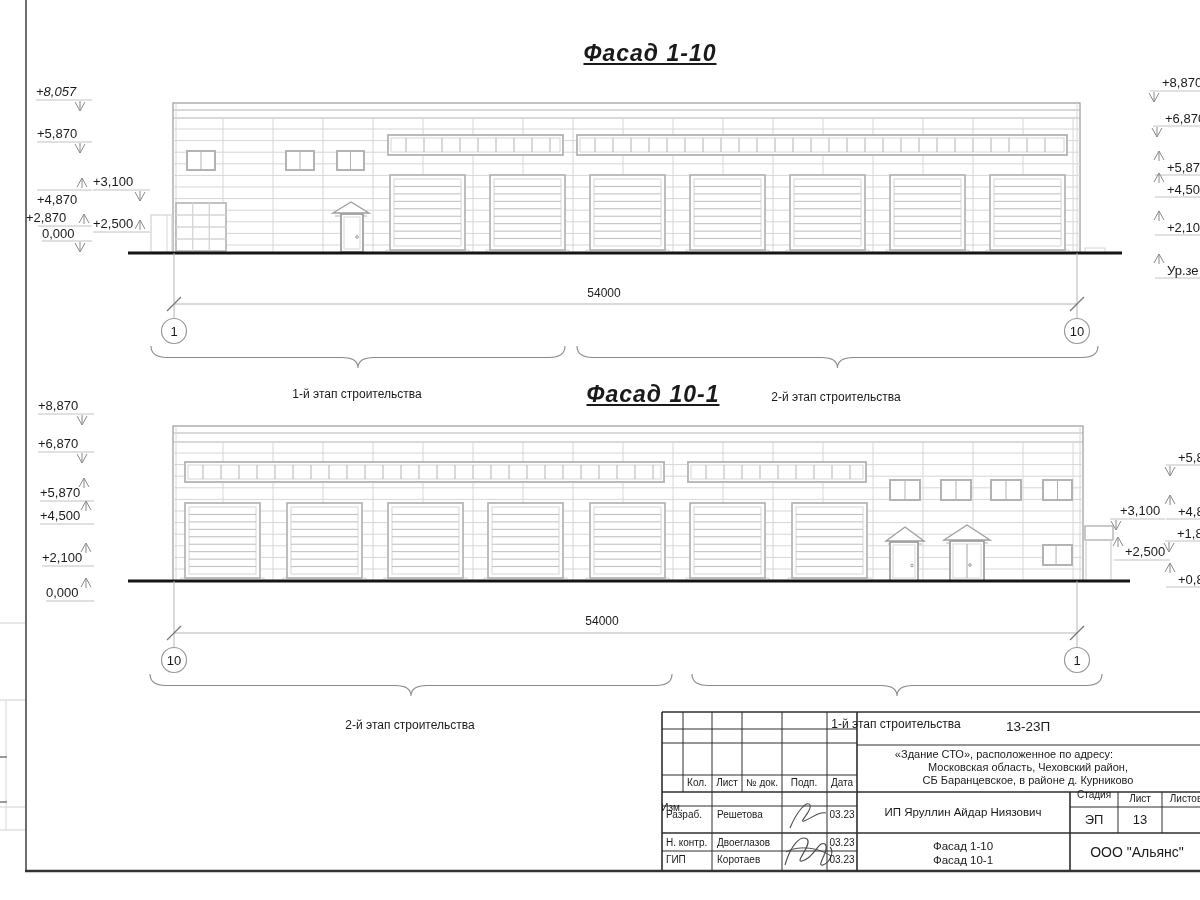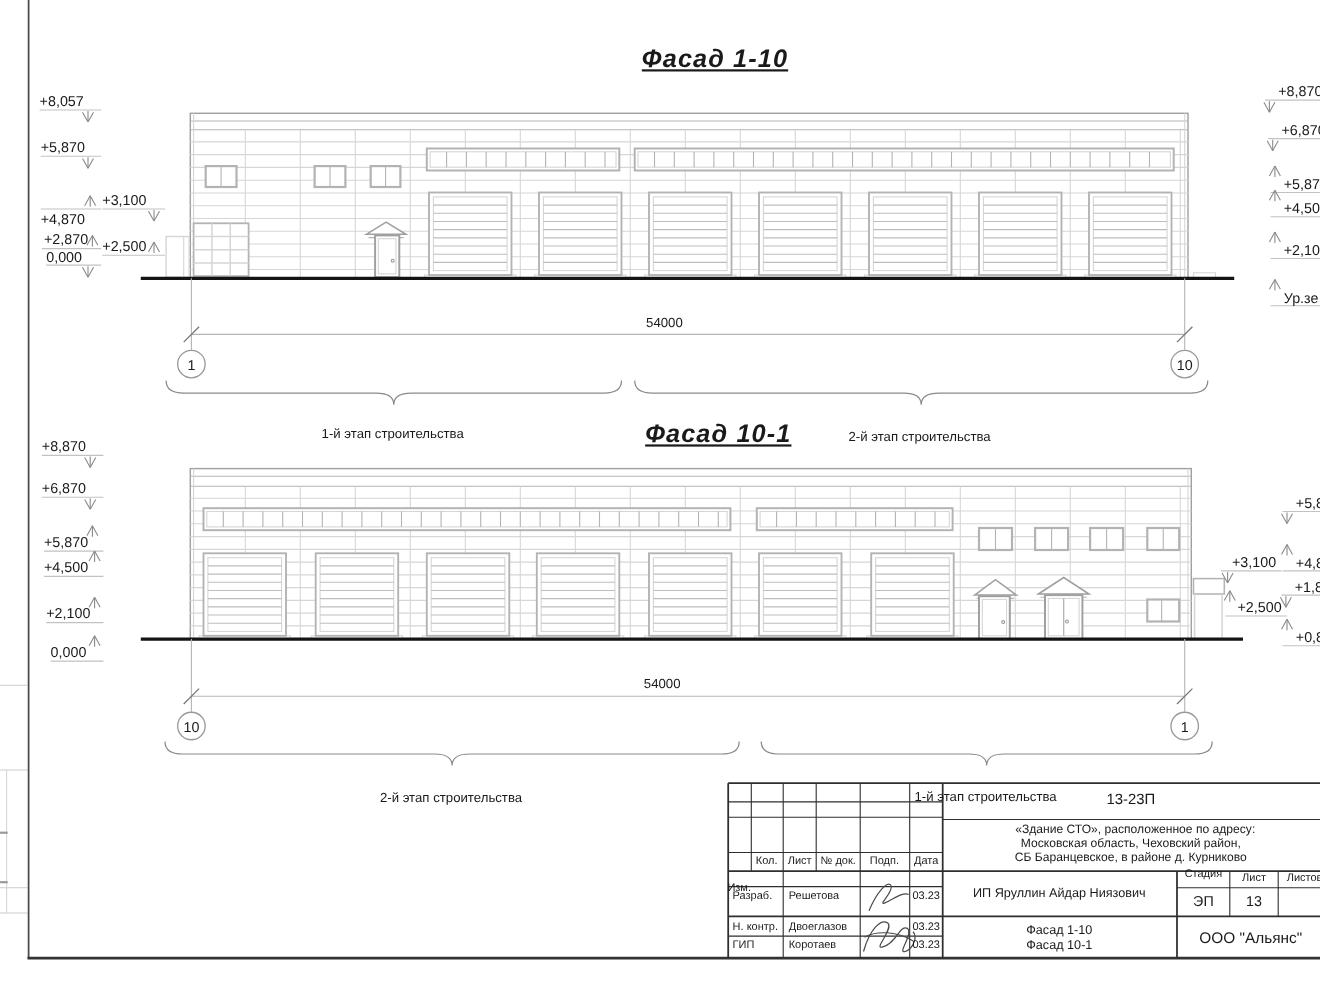--- a/index.html
+++ b/index.html
@@ -553,21 +553,21 @@
     <div class="t axis" style="left:1077px;top:325px;">10</div>
     <div class="t axis" style="left:174px;top:654px;">10</div>
     <div class="t axis" style="left:1077px;top:654px;">1</div>
 
     <div class="t stage-lbl" style="left:357px;top:368px;">1-й этап строительства</div>
     <div class="t stage-lbl" style="left:836px;top:371px;">2-й этап строительства</div>
     <div class="t stage-lbl" style="left:410px;top:699px;">2-й этап строительства</div>
     <div class="t stage-lbl" style="left:896px;top:698px;">1-й этап строительства</div>
 
     <div class="t tbl c" style="left:1028px;top:720px;font-size:13.5px;">13-23П</div>
-    <div class="t tbm c" style="left:1032px;top:749px;">«Здание СТО», расположенное по адресу:</div>
+    <div class="t tbm c" style="left:1004px;top:749px;">«Здание СТО», расположенное по адресу:</div>
     <div class="t tbm c" style="left:1028px;top:762px;">Московская область, Чеховский район,</div>
     <div class="t tbm c" style="left:1028px;top:775px;">СБ Баранцевское, в районе д. Курниково</div>
 
     <div class="t tbs c" style="left:672px;top:803px;">Изм.</div>
     <div class="t tbs c" style="left:697px;top:778px;">Кол.</div>
     <div class="t tbs c" style="left:727px;top:778px;">Лист</div>
     <div class="t tbs c" style="left:762px;top:778px;">№ док.</div>
     <div class="t tbs c" style="left:804px;top:778px;">Подп.</div>
     <div class="t tbs c" style="left:842px;top:778px;">Дата</div>
 
@@ -588,25 +588,25 @@
     <div class="t tbs c" style="left:1094px;top:790px;">Стадия</div>
     <div class="t tbs c" style="left:1140px;top:794px;">Лист</div>
     <div class="t tbs c" style="left:1186px;top:794px;">Листов</div>
     <div class="t tbv c" style="left:1094px;top:813px;">ЭП</div>
     <div class="t tbv c" style="left:1140px;top:813px;">13</div>
     <div class="t tbv c" style="left:1186px;top:813px;margin-left:36px;">22</div>
 
     <div class="t tbm c" style="left:963px;top:841px;font-size:11.5px;">Фасад 1-10</div>
     <div class="t tbm c" style="left:963px;top:855px;font-size:11.5px;">Фасад 10-1</div>
     <div class="t tbl c" style="left:1137px;top:845px;">ООО "Альянс"</div>
-  <div class="t mark" style="left: 36px; top: 85px;">+8,057</div>
+  <div class="t mark" style="left: 36px; top: 85px; font-style: italic;">+8,057</div>
       <div class="t mark" style="left: 37px; top: 127px;">+5,870</div>
       <div class="t mark" style="left: 37px; top: 193px;">+4,870</div>
       <div class="t mark" style="left: 93px; top: 175px;">+3,100</div>
-      <div class="t mark" style="left: 40px; top: 211px;">+2,870</div>
+      <div class="t mark" style="left: 26px; top: 211px;">+2,870</div>
       <div class="t mark" style="left: 93px; top: 217px;">+2,500</div>
       <div class="t mark" style="left: 42px; top: 227px;">0,000</div>
       <div class="t mark" style="left: 1162px; top: 76px;">+8,870</div>
       <div class="t mark" style="left: 1165px; top: 112px;">+6,870</div>
       <div class="t mark" style="left: 1167px; top: 161px;">+5,87</div>
       <div class="t mark" style="left: 1167px; top: 183px;">+4,50</div>
       <div class="t mark" style="left: 1167px; top: 221px;">+2,10</div>
       <div class="t mark" style="left: 1167px; top: 264px;">Ур.зе</div>
       <div class="t mark" style="left: 38px; top: 399px;">+8,870</div>
       <div class="t mark" style="left: 38px; top: 437px;">+6,870</div>

